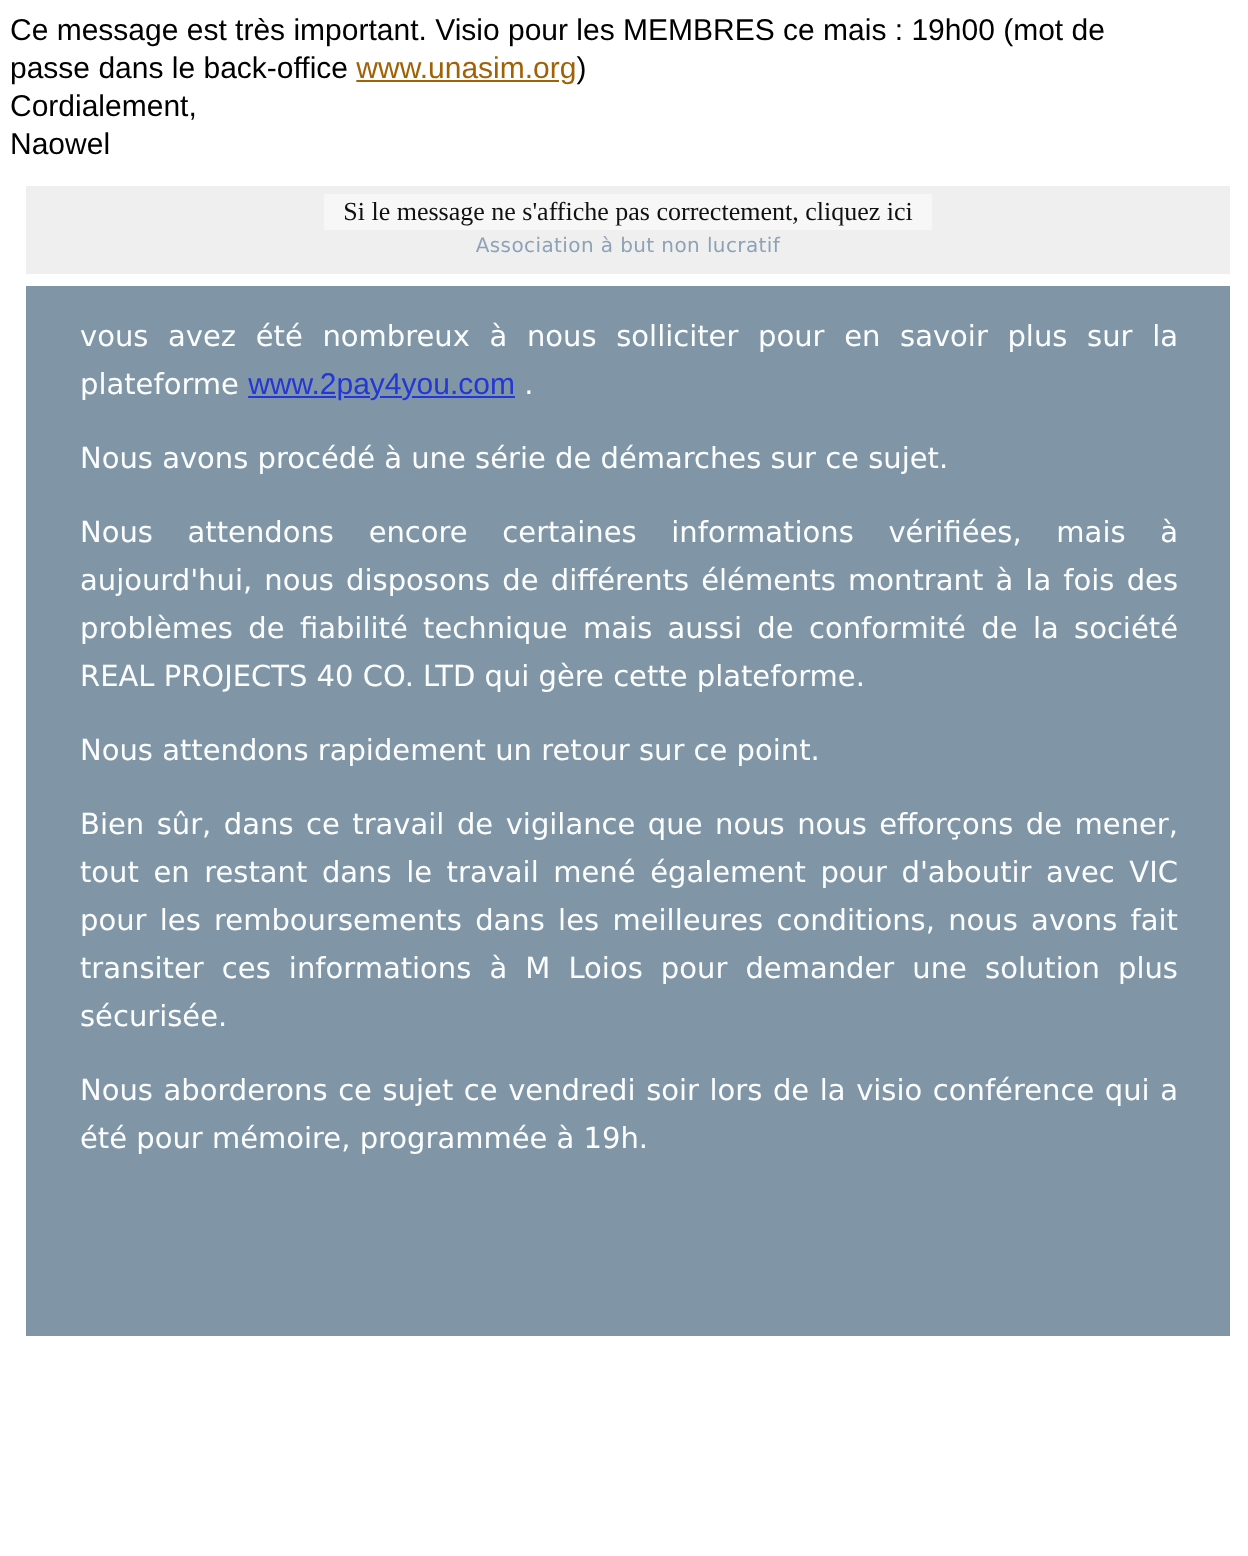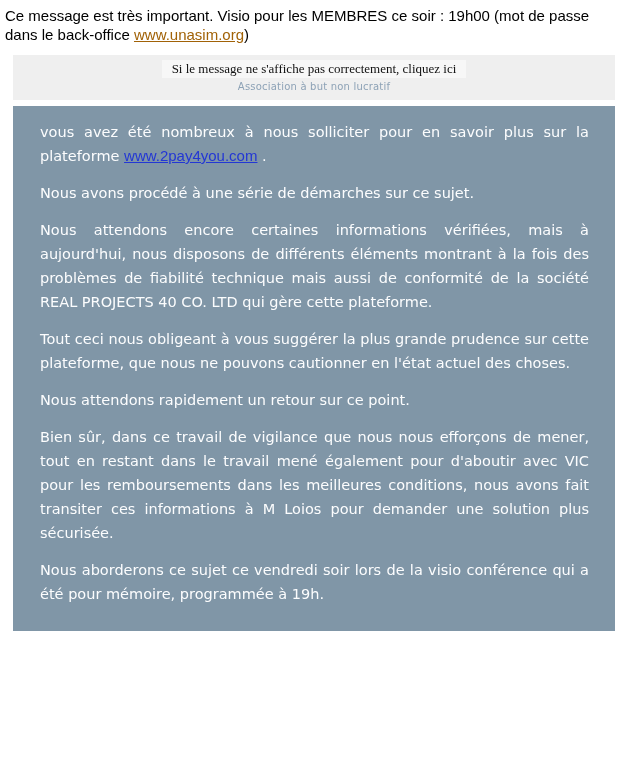--- a/index.html
+++ b/index.html
@@ -69,35 +69,36 @@
     text-decoration: underline;
     cursor: pointer;
     font-family: "Liberation Sans", sans-serif;
     font-size: 15px;
   }
 </style>
 </head>
 <body>
 
 <div class="intro">
-  <p class="intro-line"><span>Ce message est très important. Visio pour les MEMBRES ce soir : 19h00 (mot de passe dans le back-office </span><a href="#">www.unasim.org</a><span>)</span></p>
+  <p class="intro-line"><span>Ce message est très important. Visio pour les MEMBRES ce mais : 19h00 (mot de passe dans le back-office </span><a href="#">www.unasim.org</a><span>)</span></p>
+  <p class="intro-line">Cordialement,</p>
+  <p class="intro-line">Naowel</p>
 </div>
 
 <div class="email-container">
 
   <div class="email-header">
     <div class="banner-wrap">
       <span class="banner">Si le message ne s'affiche pas correctement, cliquez ici</span>
     </div>
     <div class="tagline">Association à but non lucratif</div>
   </div>
 
   <div class="panel">
     <p><span>vous avez été nombreux à nous solliciter pour en savoir plus sur la plateforme </span><a href="#">www.2pay4you.com</a><span> .</span></p>
     <p>Nous avons procédé à une série de démarches sur ce sujet.</p>
     <p>Nous attendons encore certaines informations vérifiées, mais à aujourd'hui, nous disposons de différents éléments montrant à la fois des problèmes de fiabilité technique mais aussi de conformité de la société REAL PROJECTS 40 CO. LTD qui gère cette plateforme.</p>
-    <p>Tout ceci nous obligeant à vous suggérer la plus grande prudence sur cette plateforme, que nous ne pouvons cautionner en l'état actuel des choses.</p>
     <p>Nous attendons rapidement un retour sur ce point.</p>
     <p>Bien sûr, dans ce travail de vigilance que nous nous efforçons de mener, tout en restant dans le travail mené également pour d'aboutir avec VIC pour les remboursements dans les meilleures conditions, nous avons fait transiter ces informations à M Loios pour demander une solution plus sécurisée.</p>
     <p>Nous aborderons ce sujet ce vendredi soir lors de la visio conférence qui a été pour mémoire, programmée à 19h.</p>
   </div>
 
 </div>
 
 </body></html>

